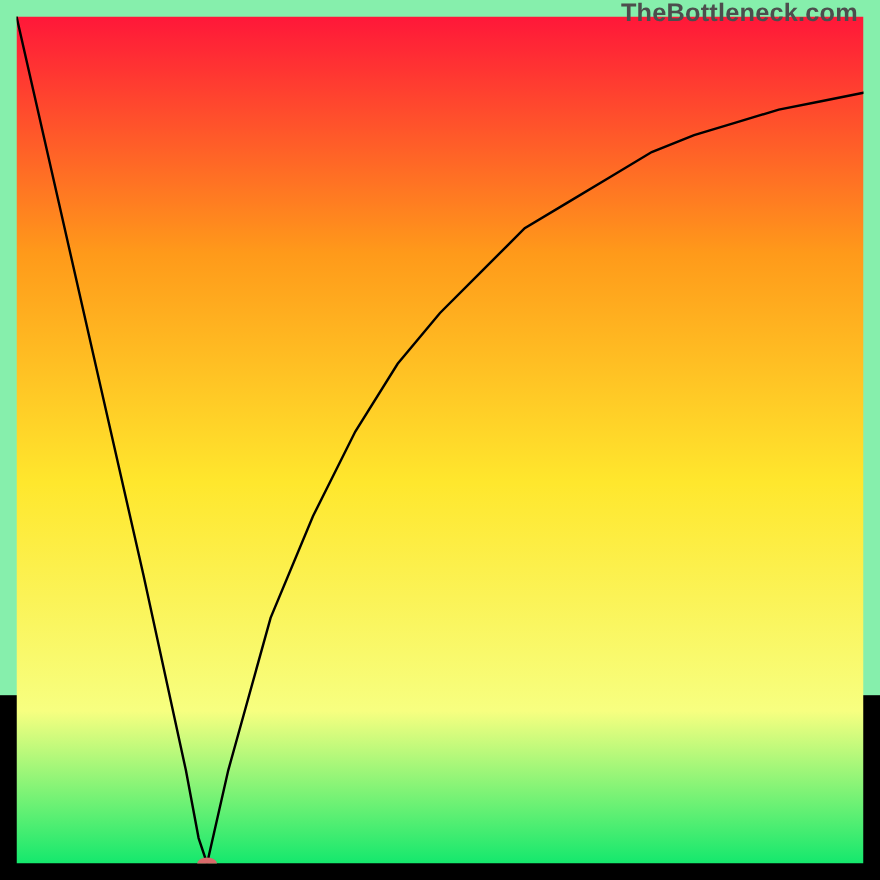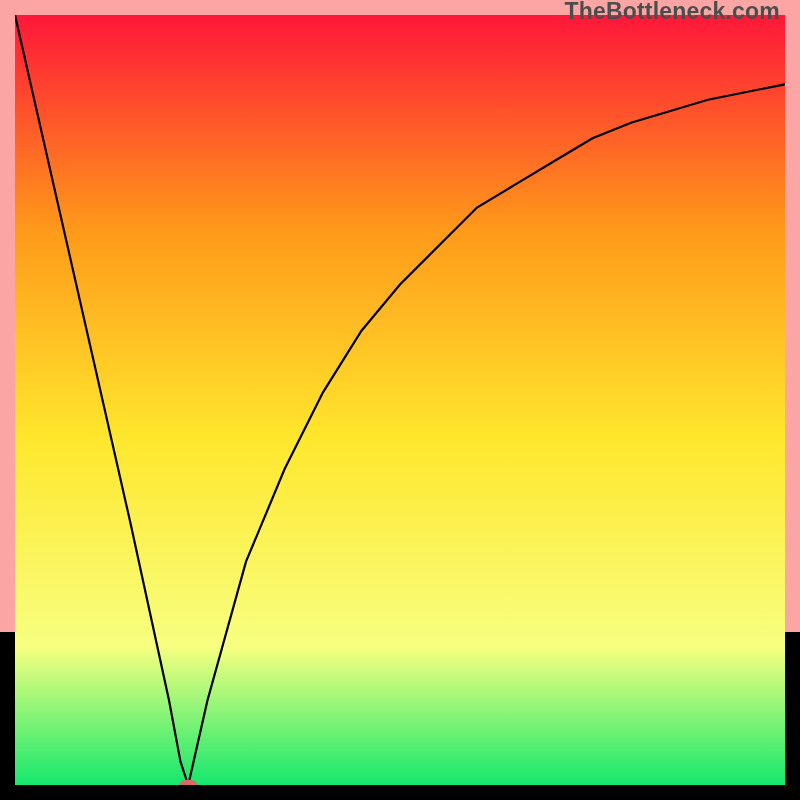--- a/index.html
+++ b/index.html
@@ -7,21 +7,21 @@
     padding: 0;
     width: 800px;
     height: 800px;
     background: #000000;
     overflow: hidden;
   }
   .frame {
     position: relative;
     width: 800px;
     height: 632px;
-    background: #fca5a5;
+    background: #86efac;
   }
   .plot {
     position: absolute;
     left: 15px;
     top: 15px;
     width: 770px;
     height: 770px;
   }
   .plot svg {
     display: block;

